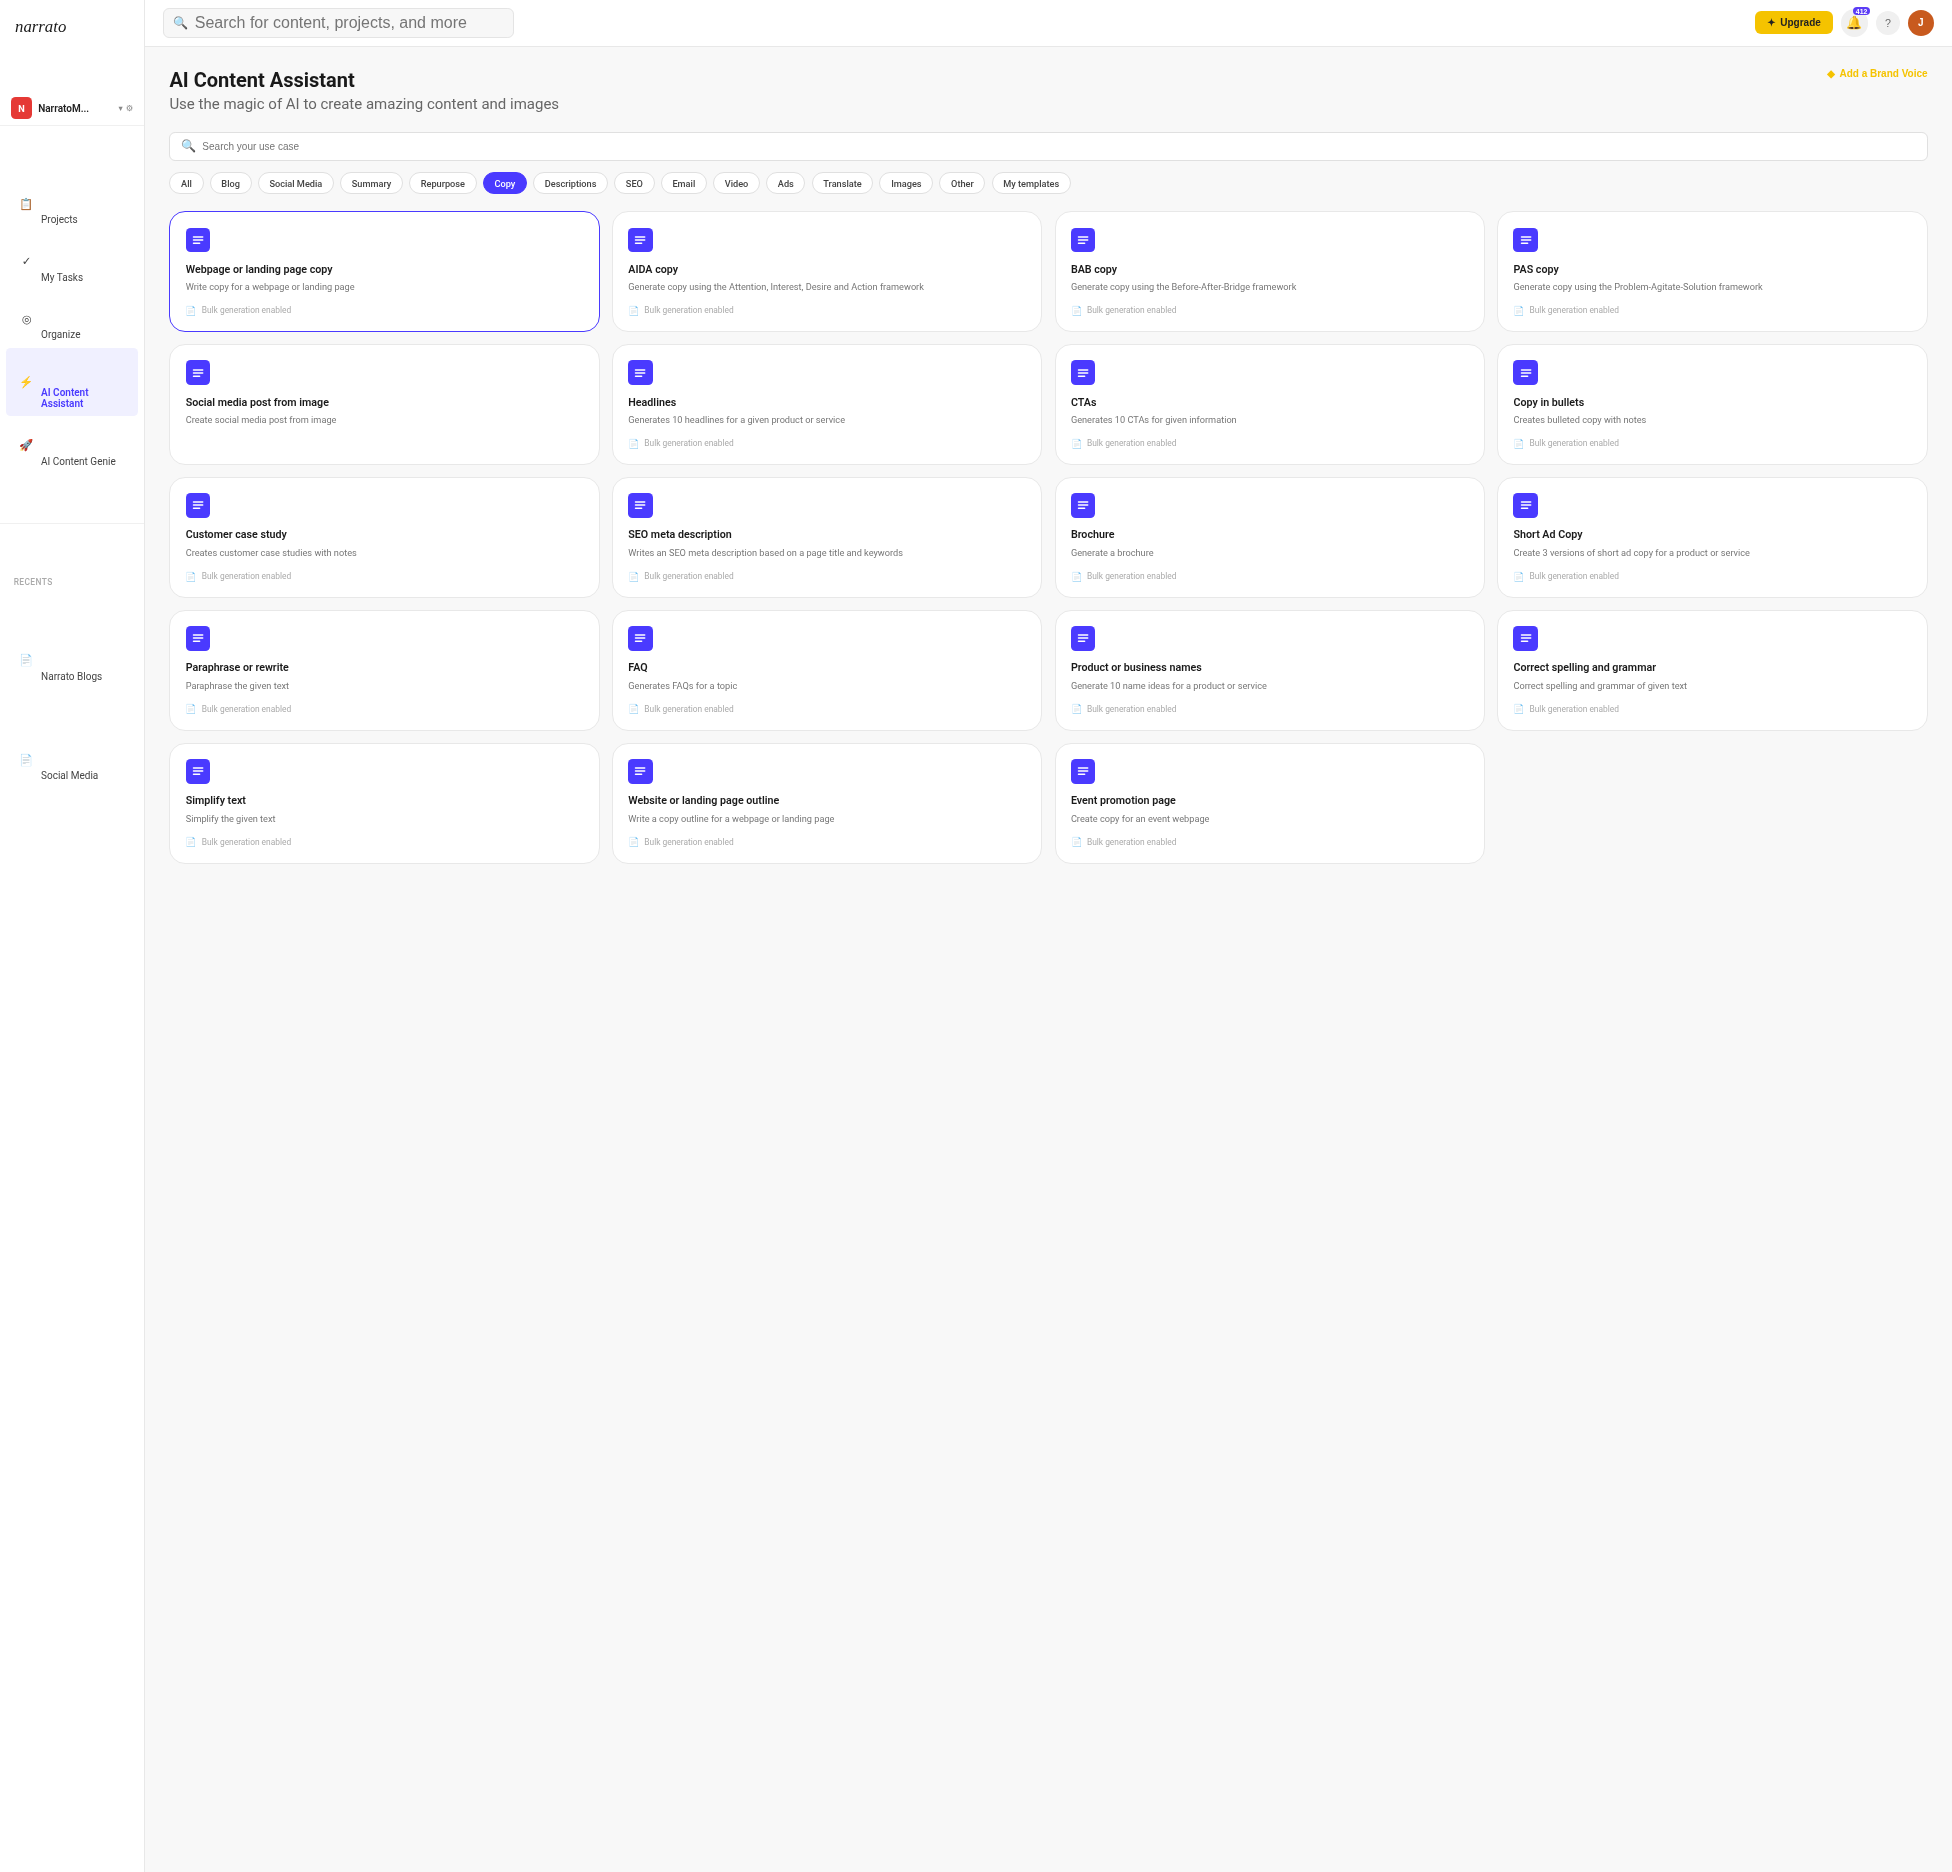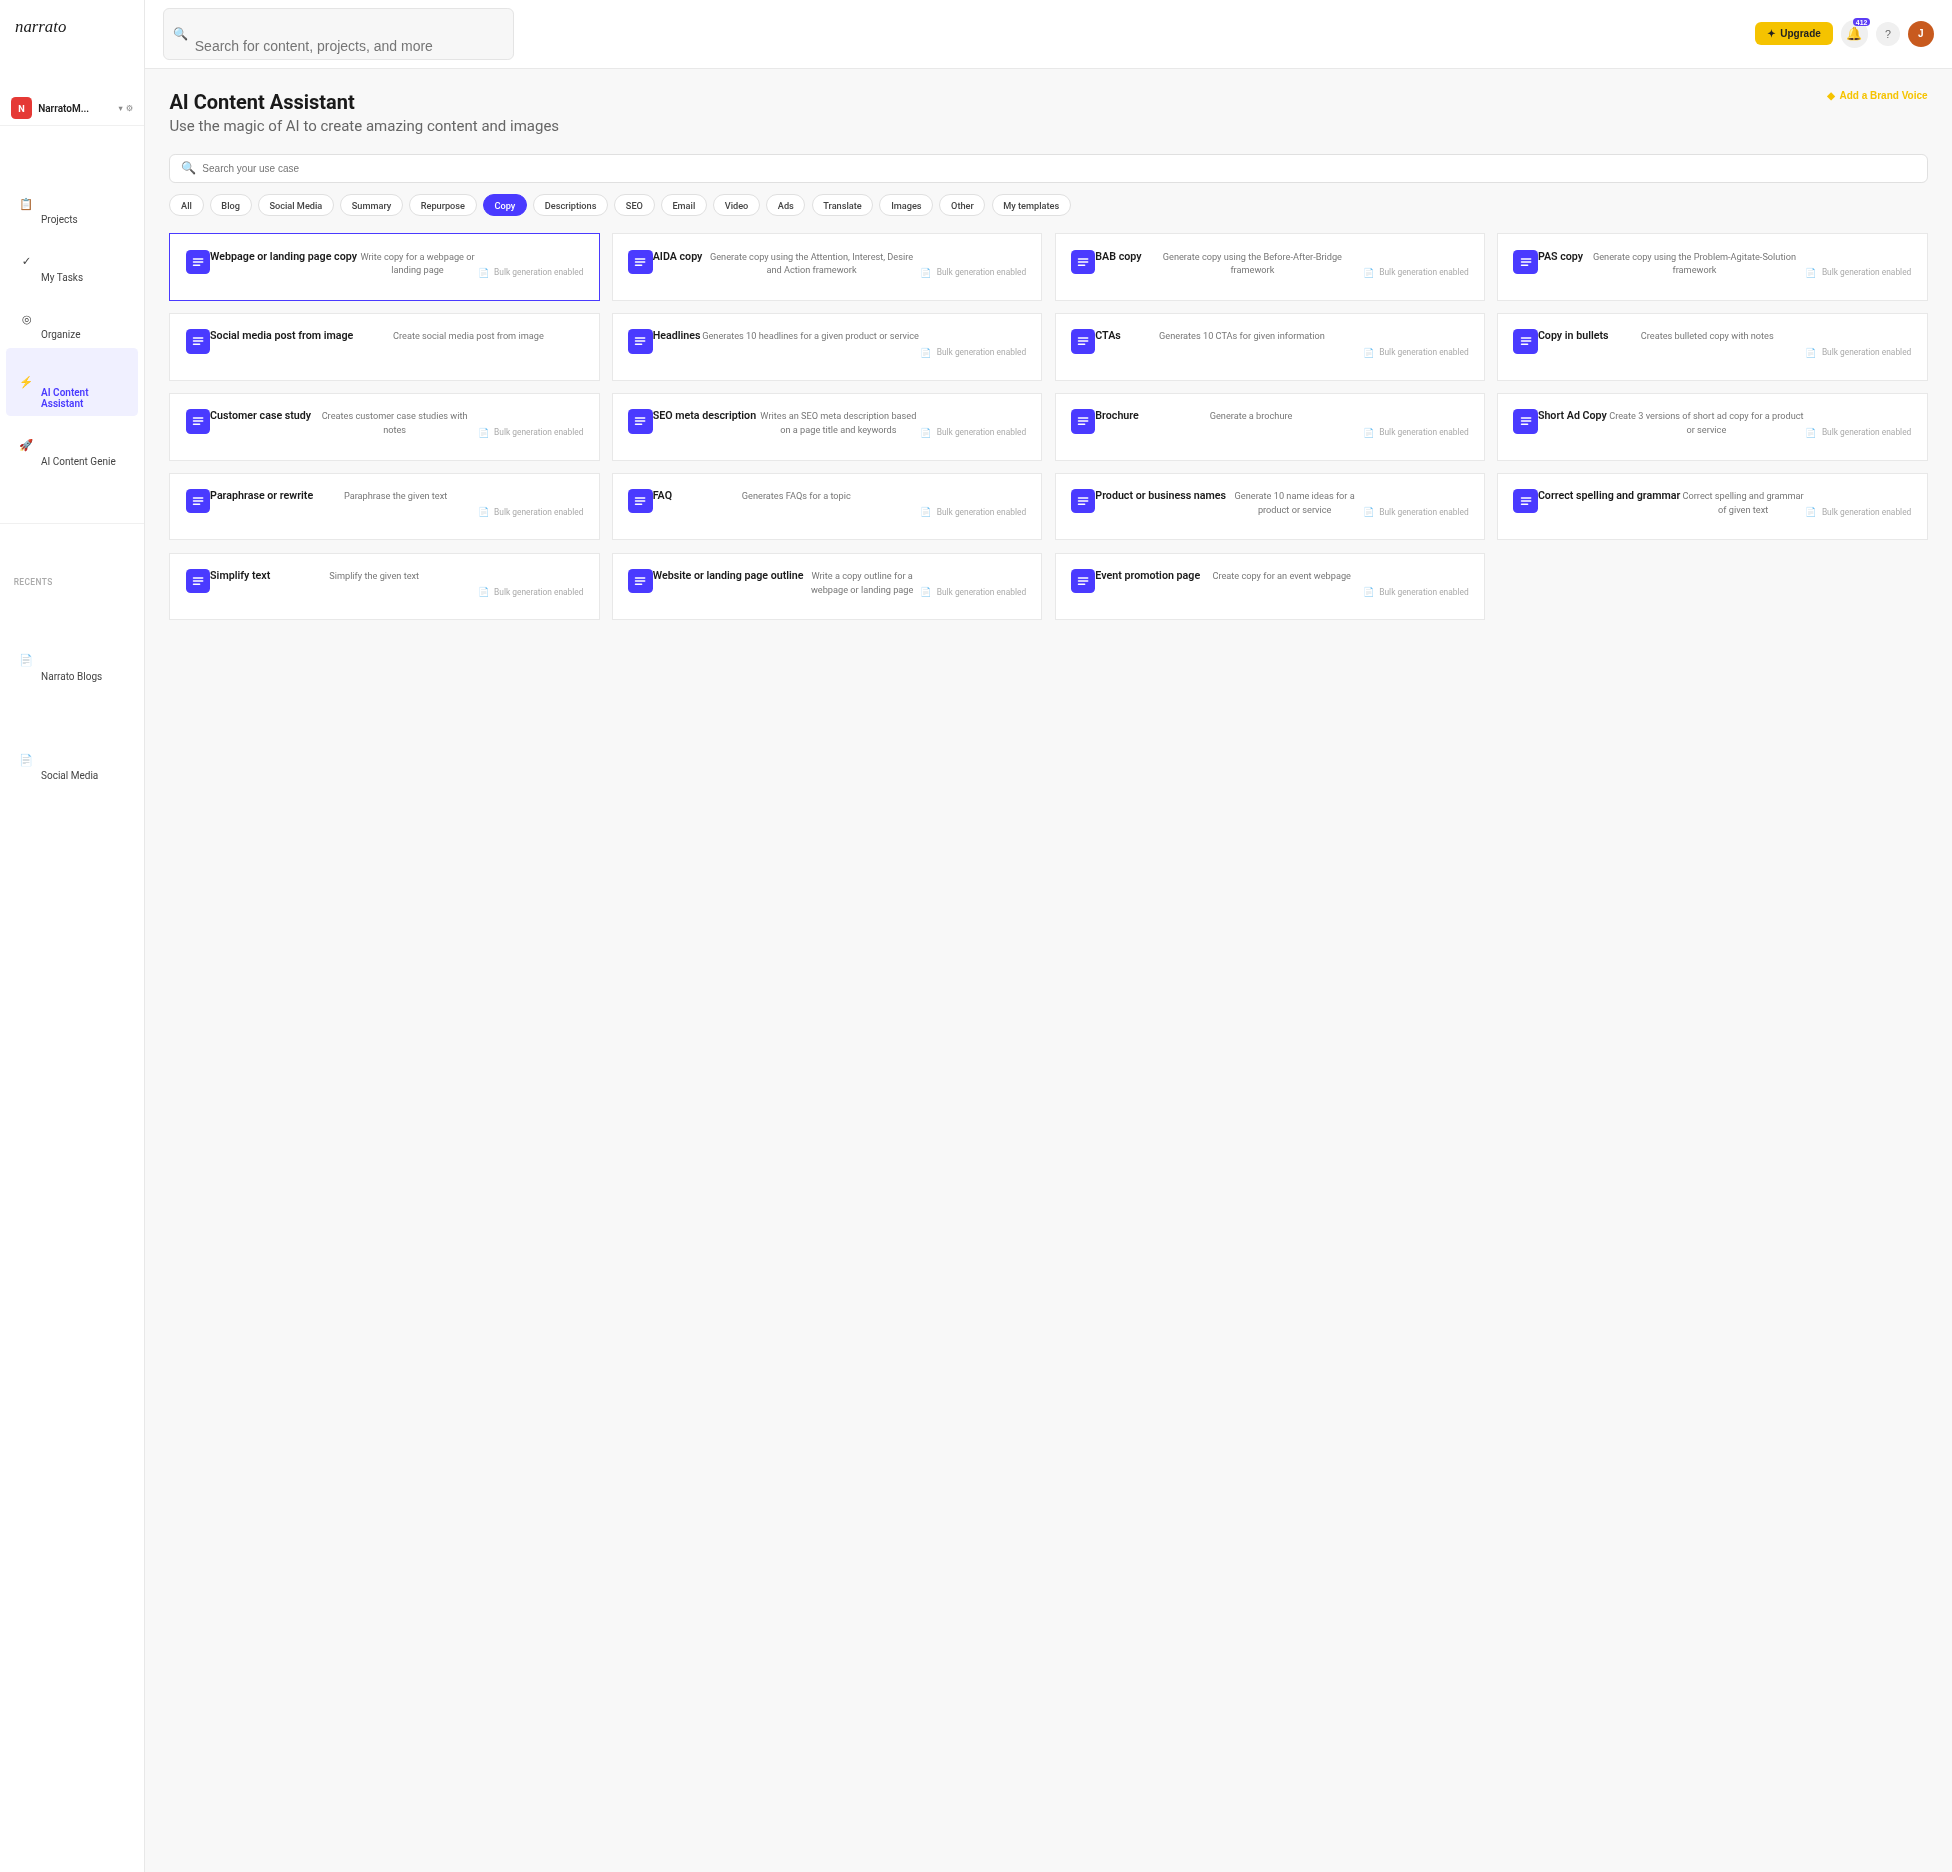--- a/index.html
+++ b/index.html
@@ -87,21 +87,21 @@
       max-width: 351px;
       display: flex; align-items: center;
       background: #f7f7f7;
       border: 0.8px solid #e4e4e4;
       border-radius: 6.1px;
       padding: 5.3px 9.2px;
       gap: 6.1px;
     }
     .search-bar input {
       border: none; background: transparent; outline: none;
-      font-size: 14px; color: #444; width: 100%; margin-top: 24px;
+      font-size: 16px; color: #444; width: 100%;
     }
     .topbar-right { margin-left: auto; display: flex; align-items: center; gap: 7.6px; }
     .upgrade-btn {
       background: #f5c300;
       border: none; border-radius: 6.1px;
       padding: 6.1px 12.2px;
       font-size: 10px; font-weight: 600; color: #222;
       cursor: pointer;
       display: flex; align-items: center; gap: 4.6px;
     }
@@ -187,26 +187,26 @@
     
     .cards-grid {
       display: grid;
       grid-template-columns: repeat(4, 1fr);
       gap: 12.2px;
     }
 
     .card {
       background: #fff;
       border: 0.8px solid #e8e8e8;
-      border-radius: 0;
+      border-radius: 16px;
       padding: 15.3px;
       display: flex;
+      flex-direction: column;
       cursor: pointer;
       transition: box-shadow 0.15s, border-color 0.15s;
-      text-align: center;
     }
     .card.selected { border: 1.5px solid #4a3aff; }
 
     .card-icon {
       width: 24.4px; height: 24.4px;
       background: #4a3aff;
       border-radius: 4.6px;
       display: flex; align-items: center; justify-content: center;
       margin-bottom: 10.7px;
     }

